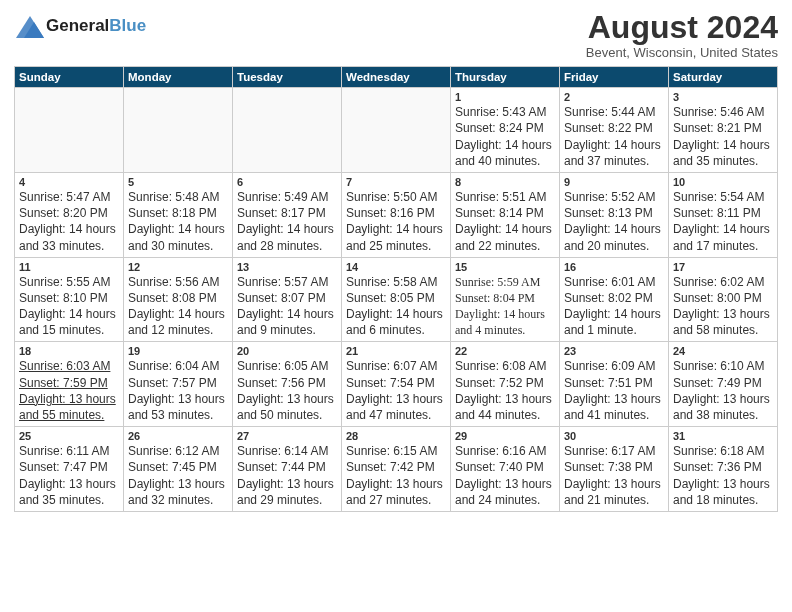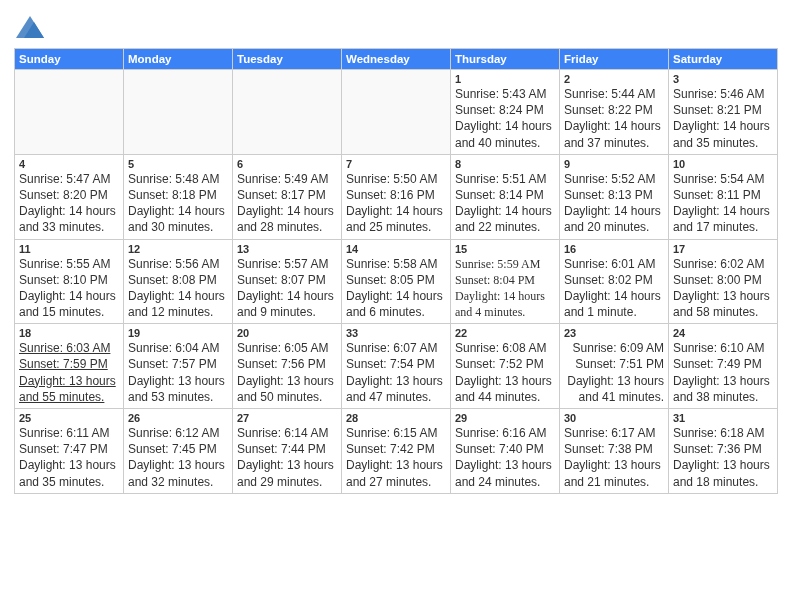--- a/index.html
+++ b/index.html
@@ -33,21 +33,21 @@
     .location {
       font-size: 13px;
       color: #555;
     }
     .calendar {
       width: 100%;
       border-collapse: collapse;
       table-layout: fixed;
     }
     .calendar th {
-      background-color: #3b82f6;
+      background-color: #0c4a6e;
       color: #fff;
       font-size: 11.5px;
       font-weight: bold;
       padding: 4px 4px;
       border: 1px solid #ccc;
       text-align: left;
       margin-top: 32px;
     }
     .calendar td {
       border: 1px solid #ccc;
@@ -96,21 +96,28 @@
 
 <div class="container">
 
   <div class="header">
     <div class="logo-wrapper">
       <div class="logo-name">
         <svg width="32" height="32" viewBox="0 0 32 32">
           <polygon points="2,28 16,6 30,28" fill="#3a7abf" opacity="0.85"></polygon>
           <polygon points="10,28 20,12 30,28" fill="#3a7abf"></polygon>
         </svg>
+        <span class="logo-name-text">
+          <span>General</span><span class="blue">Blue</span>
+        </span>
       </div>
+    </div>
+    <div class="title-block">
+      <div class="month-year">August 2024</div>
+      <div class="location">Bevent, Wisconsin, United States</div>
     </div>
   </div>
 
   <table class="calendar">
     <thead>
       <tr>
         <th>Sunday</th>
         <th>Monday</th>
         <th>Tuesday</th>
         <th>Wednesday</th>
@@ -265,36 +272,36 @@
 and 53 minutes.</div>
           </td>
           <td>
             <span class="day-num">20</span>
             <div class="day-info" style="white-space: pre-line;">Sunrise: 6:05 AM
 Sunset: 7:56 PM
 Daylight: 13 hours
 and 50 minutes.</div>
           </td>
           <td>
-            <span class="day-num">33</span>
+            <span class="day-num">21</span>
             <div class="day-info" style="white-space: pre-line;">Sunrise: 6:07 AM
 Sunset: 7:54 PM
 Daylight: 13 hours
 and 47 minutes.</div>
           </td>
           <td>
             <span class="day-num">22</span>
             <div class="day-info" style="white-space: pre-line;">Sunrise: 6:08 AM
 Sunset: 7:52 PM
 Daylight: 13 hours
 and 44 minutes.</div>
           </td>
           <td>
             <span class="day-num">23</span>
-            <div class="day-info" style="white-space: pre-line; text-align: right;">Sunrise: 6:09 AM
+            <div class="day-info" style="white-space: pre-line;">Sunrise: 6:09 AM
 Sunset: 7:51 PM
 Daylight: 13 hours
 and 41 minutes.</div>
           </td>
           <td>
             <span class="day-num">24</span>
             <div class="day-info" style="white-space: pre-line;">Sunrise: 6:10 AM
 Sunset: 7:49 PM
 Daylight: 13 hours
 and 38 minutes.</div>

